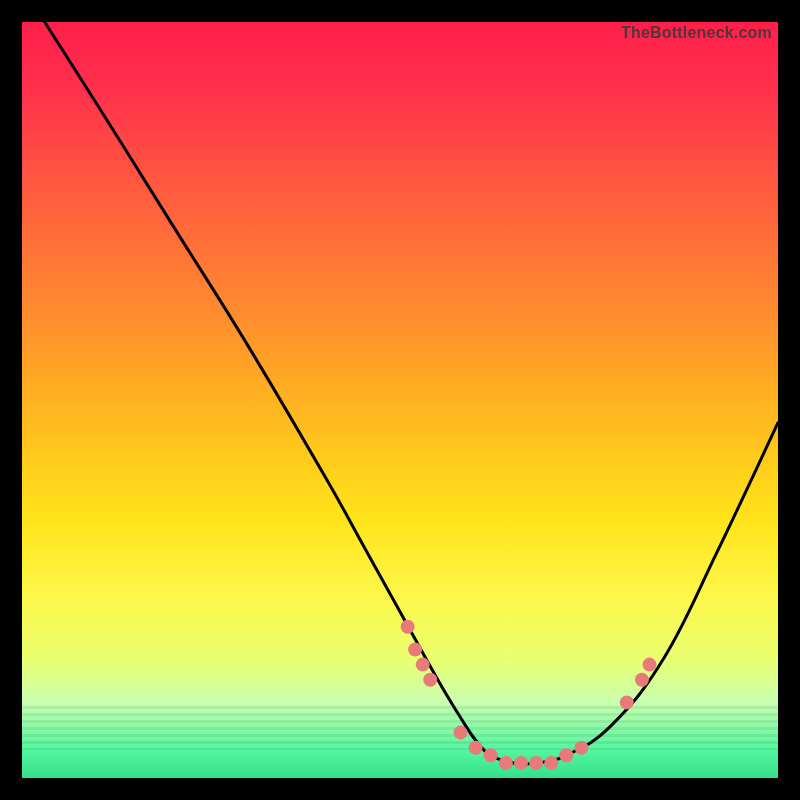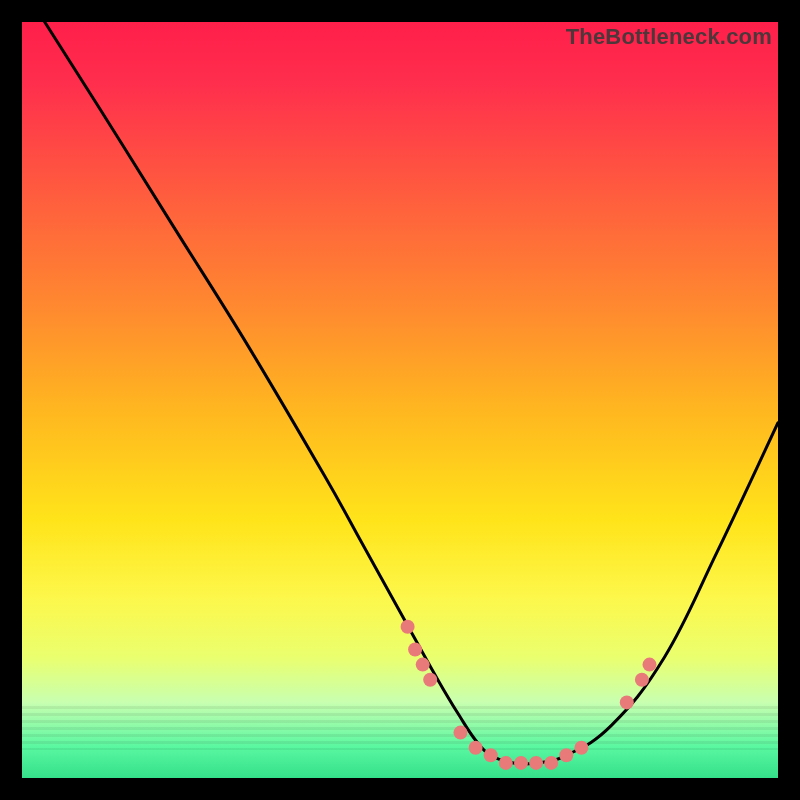--- a/index.html
+++ b/index.html
@@ -57,21 +57,21 @@
       rgba(0,0,0,0.00) 4px,
       rgba(0,0,0,0.12) 4px,
       rgba(0,0,0,0.12) 7px
     );
   }
   .watermark {
     position: absolute;
     top: 2px;
     right: 6px;
     color: #3a3a3a;
-    font-size: 22px;
+    font-size: 16px;
     font-weight: 600;
     letter-spacing: 0.2px;
     opacity: 0.9;
     user-select: none;
   }
   svg.curve {
     position: absolute;
     left: 0; top: 0;
     width: 756px;
     height: 756px;

